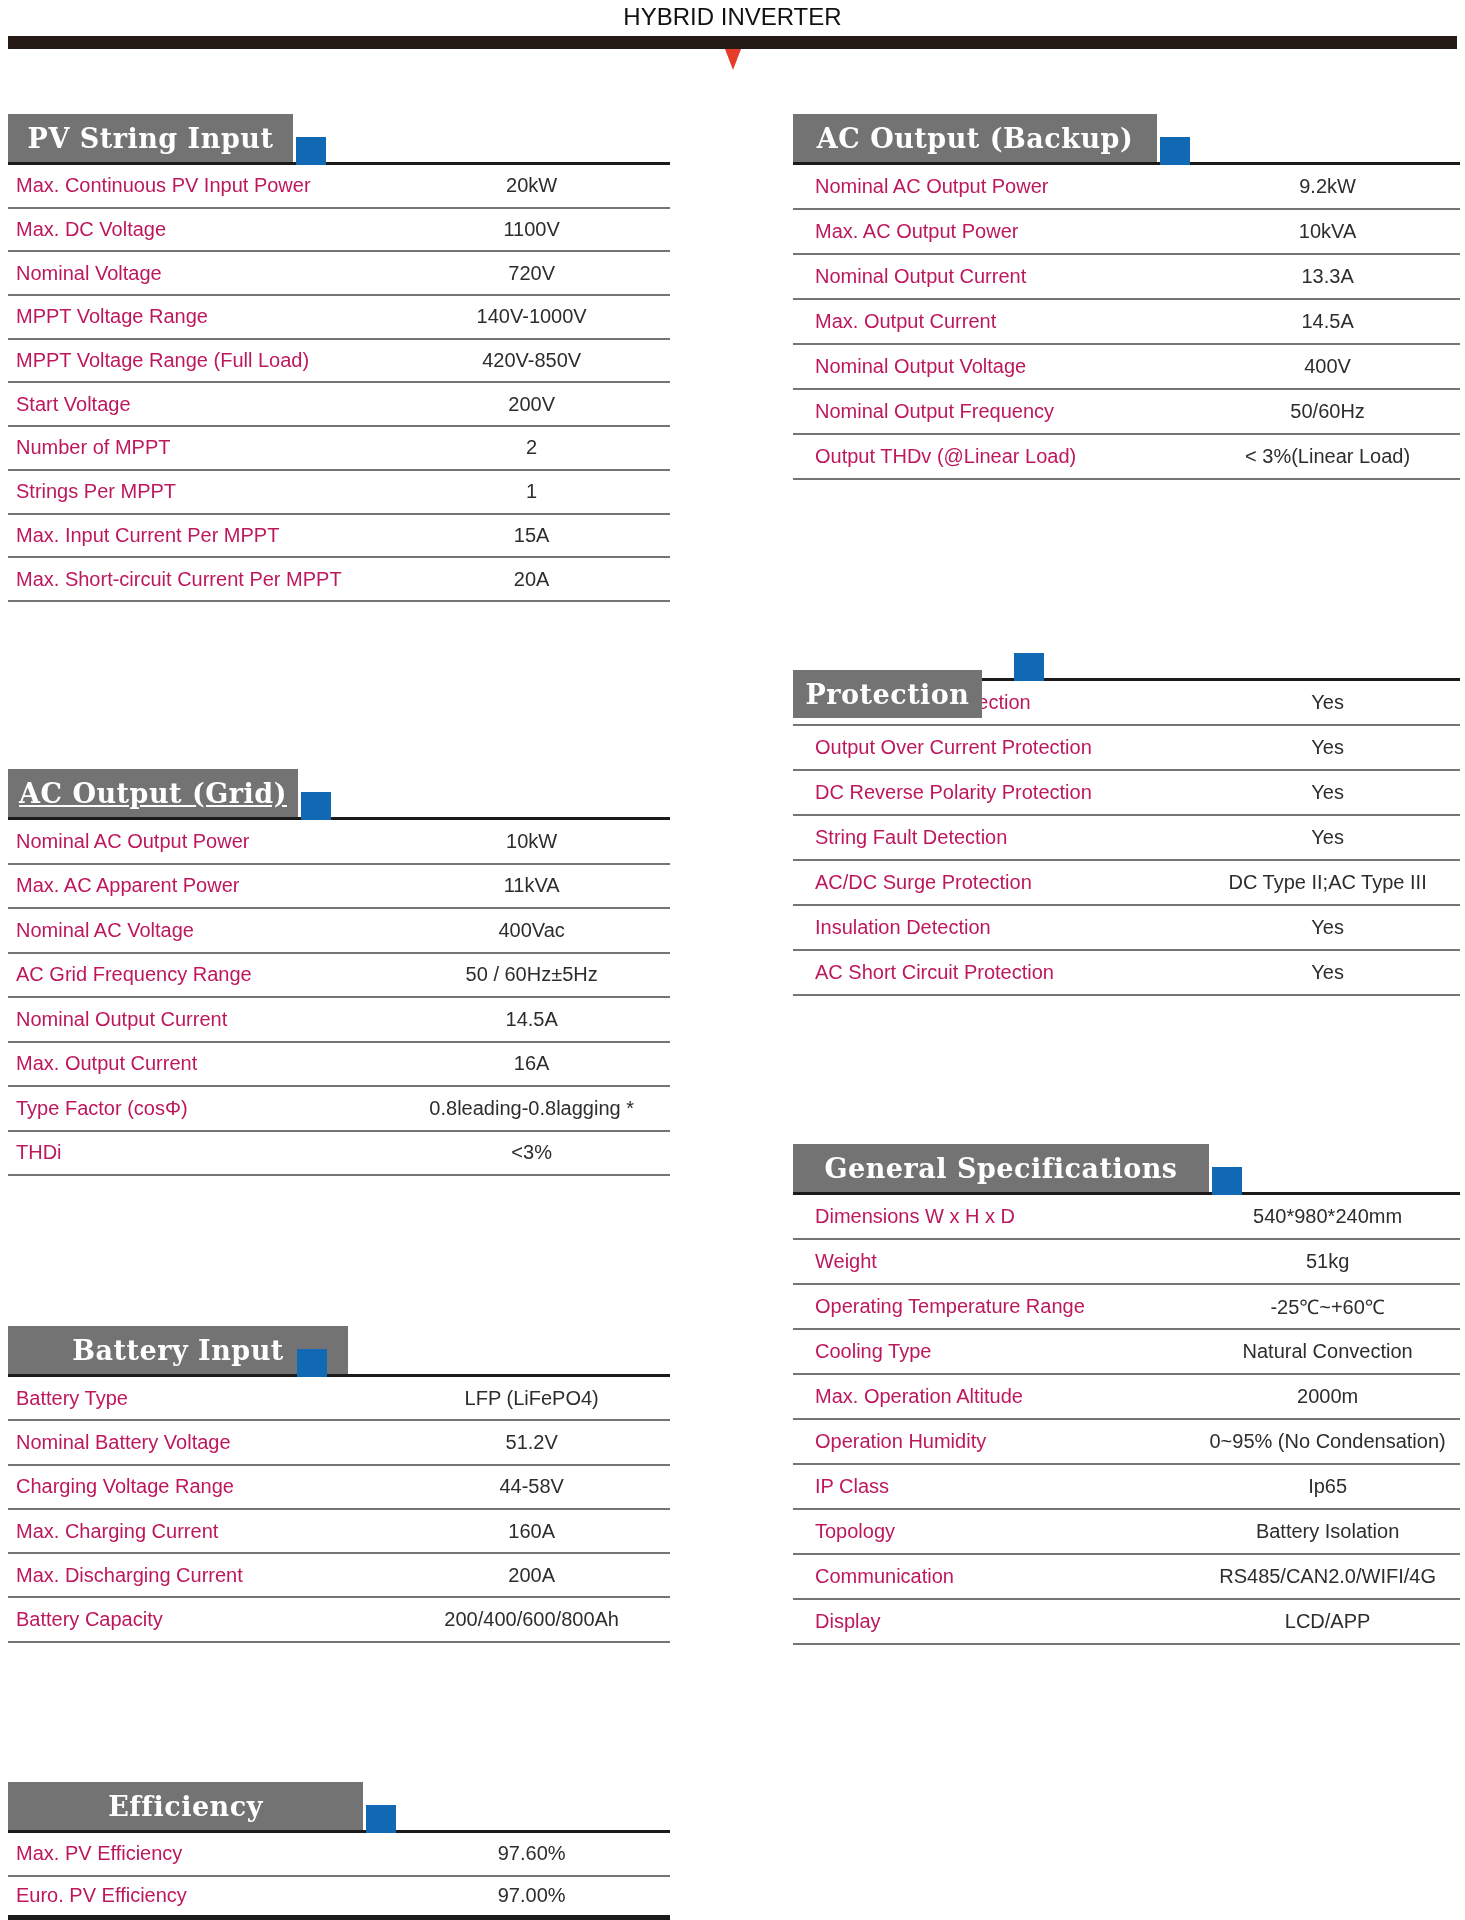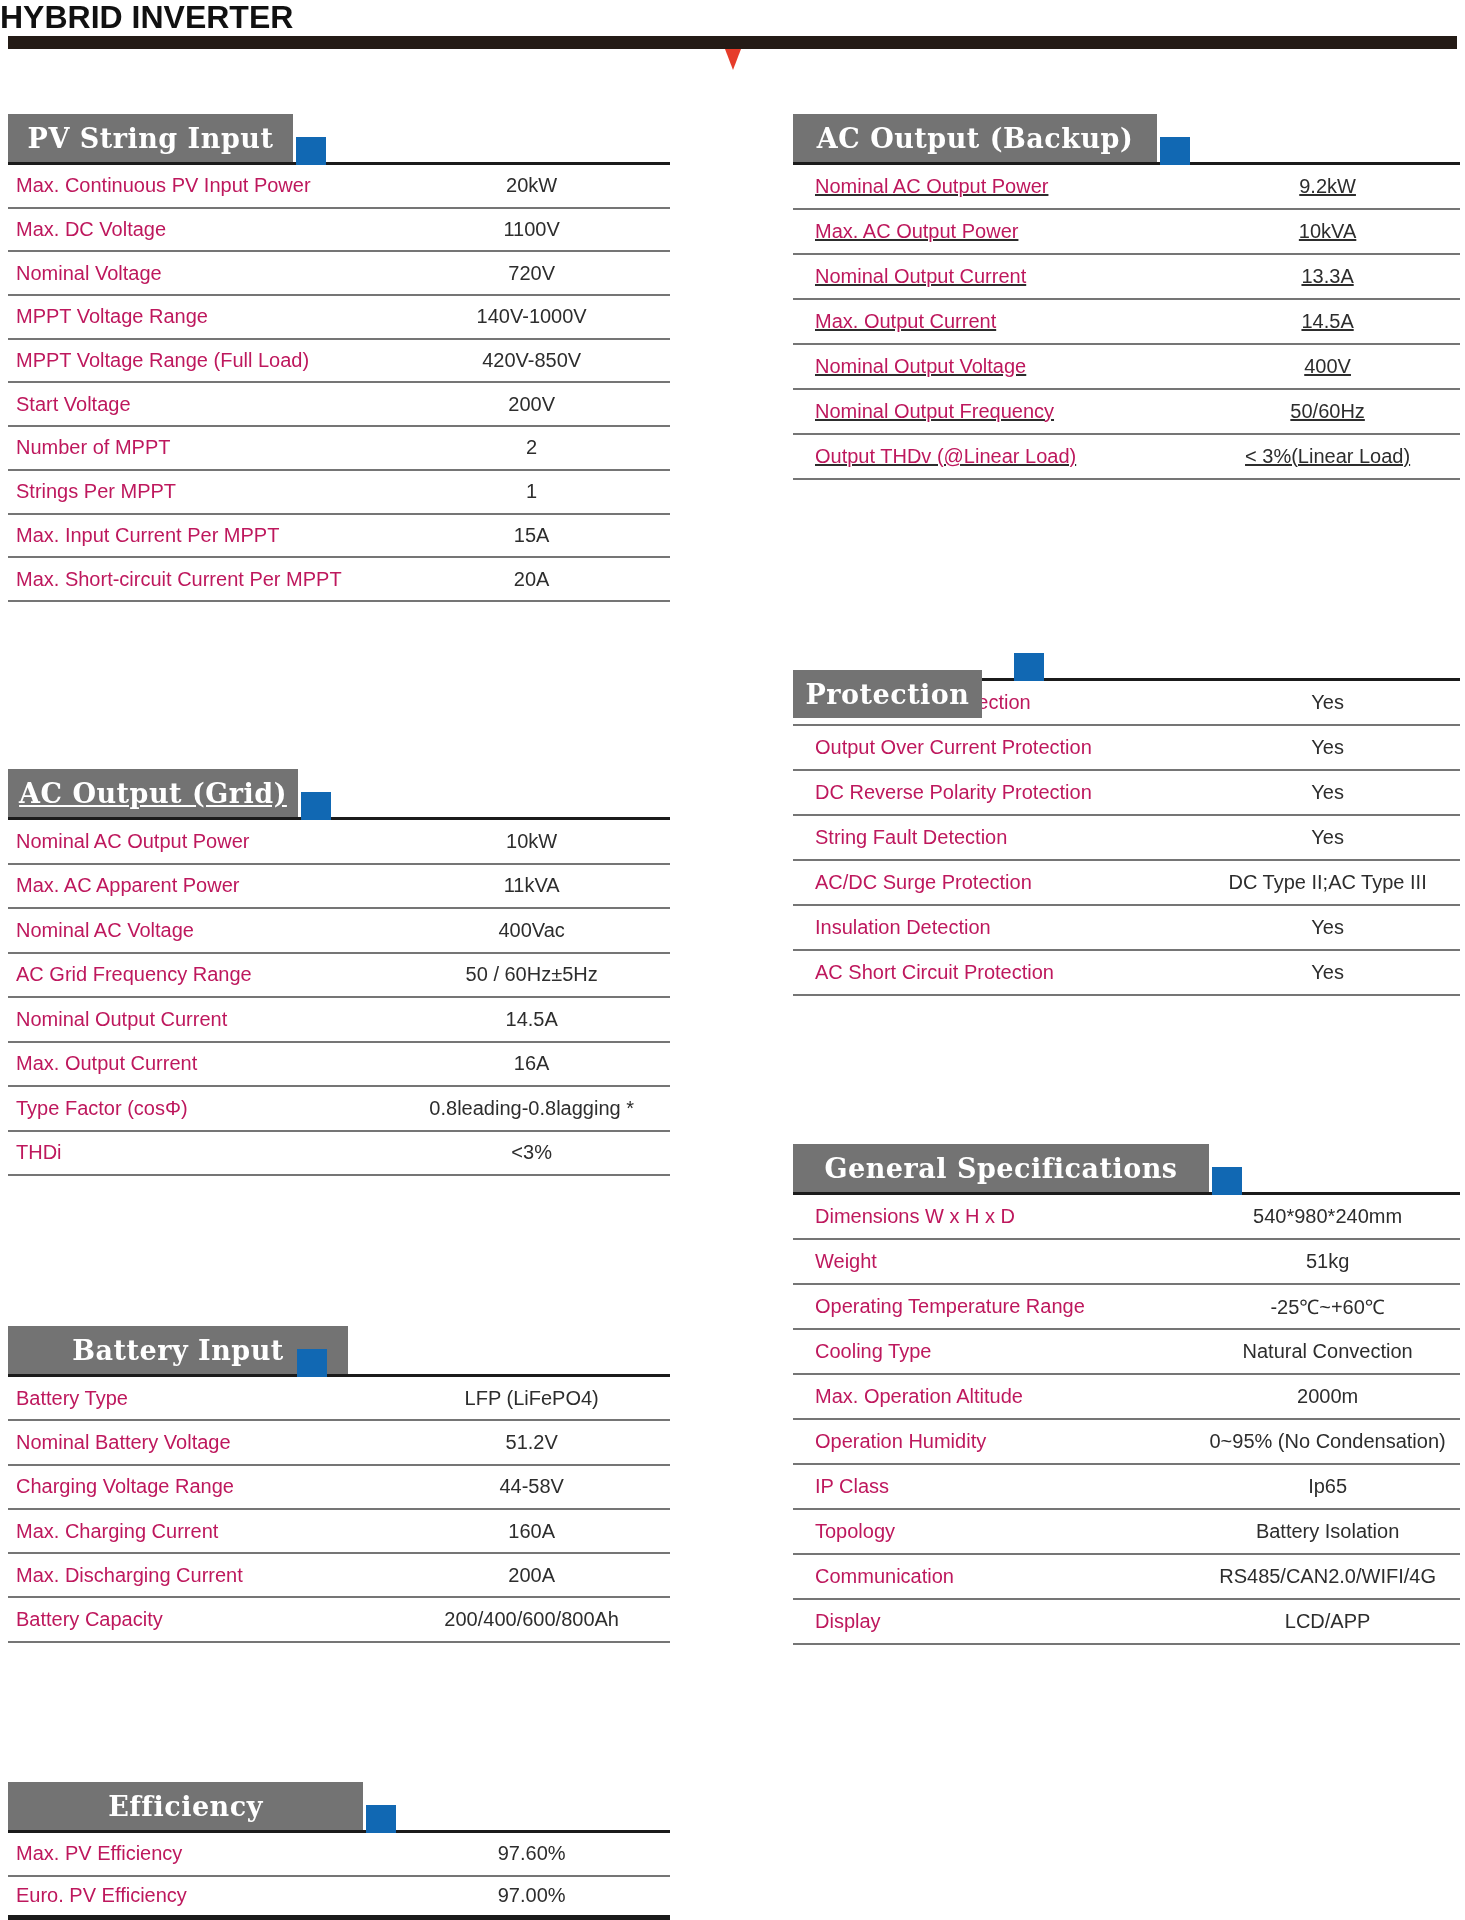--- a/index.html
+++ b/index.html
@@ -1,22 +1,22 @@
 <!DOCTYPE html>
 <html><head>
 <meta charset="utf-8">
 <style>
   html,body { margin:0; padding:0; background:#ffffff; }
   .page {
     position:relative; width:1465px; height:1920px; background:#ffffff;
     font-family:"Liberation Sans", sans-serif; color:#2d2d2d; overflow:hidden;
   }
   .page-title {
-    position:absolute; top:0; left:0; width:100%; text-align:left;
-    font-size:32px; font-weight:bold; letter-spacing:0px; color:#111;
+    position:absolute; top:0; left:0; width:100%; text-align:center;
+    font-size:24px; font-weight:normal; letter-spacing:0px; color:#111;
     margin:0; line-height:34px;
   }
   .top-bar {
     position:absolute; top:36px; left:8px; width:1449px; height:13px;
     background:#241b16;
   }
   .red-arrow {
     position:absolute; top:49px; left:725px; width:0; height:0;
     border-left:8px solid transparent; border-right:8px solid transparent;
     border-top:21px solid #e63c2a;
@@ -190,21 +190,21 @@
           <span class="row-label">Max. PV Efficiency</span>
           <span class="row-value">97.60%</span>
         </div>
         <div class="spec-row">
           <span class="row-label">Euro. PV Efficiency</span>
           <span class="row-value">97.00%</span>
         </div>
       </div>
   </section>
 
-  <section class="spec-section col-right" style="left:793px; top:114px; width:667px;text-decoration:underline;">
+  <section class="spec-section col-right" style="left:793px; top:114px; width:667px;">
     <div class="sec-header">
       <div class="sec-title" style="width:364px;">AC Output (Backup)</div>
       <div class="accent-square" style="left:367px;"></div>
     </div>
     <div class="rows" style="--rh:45px;">
         <div class="spec-row">
           <span class="row-label">Nominal AC Output Power</span>
           <span class="row-value">9.2kW</span>
         </div>
         <div class="spec-row">

